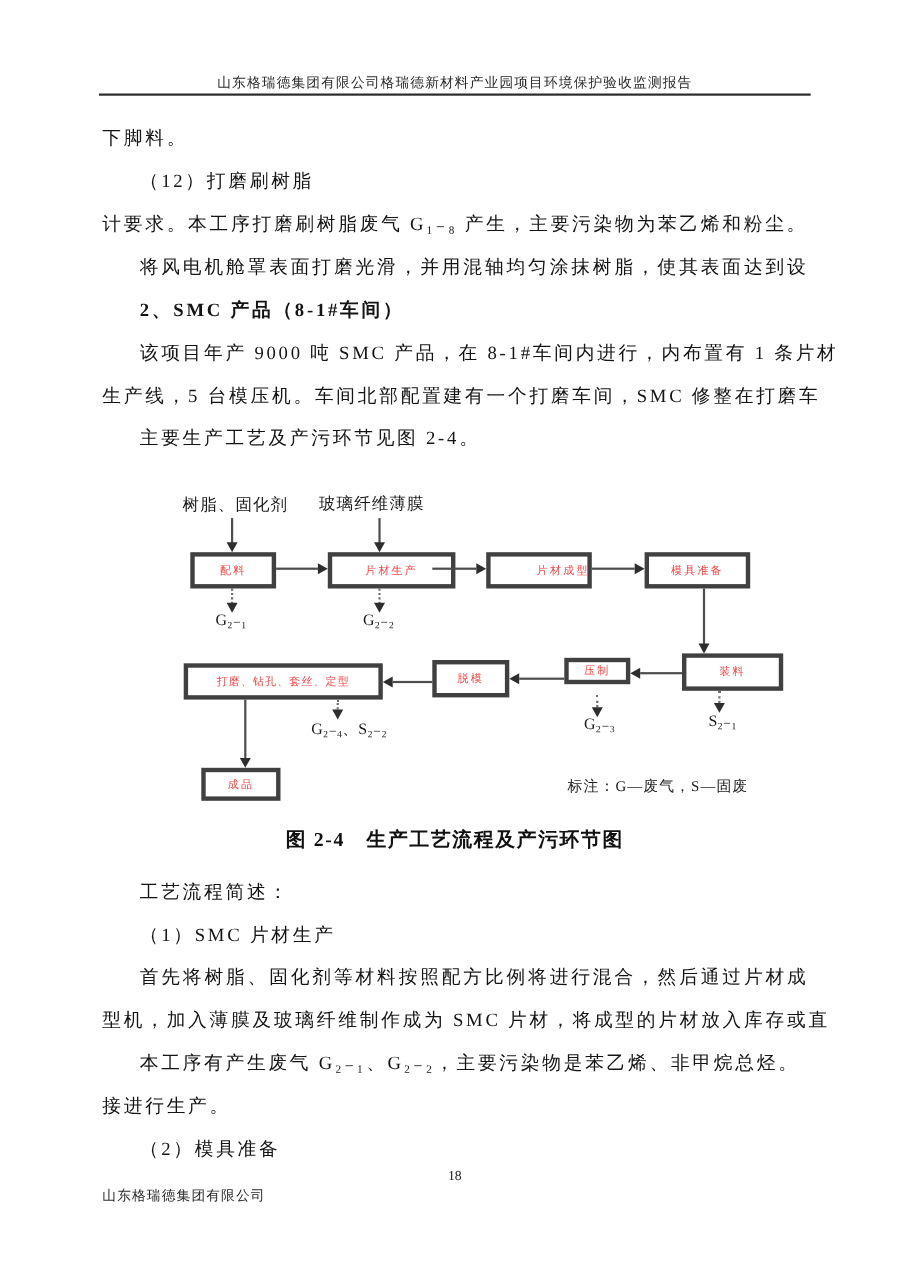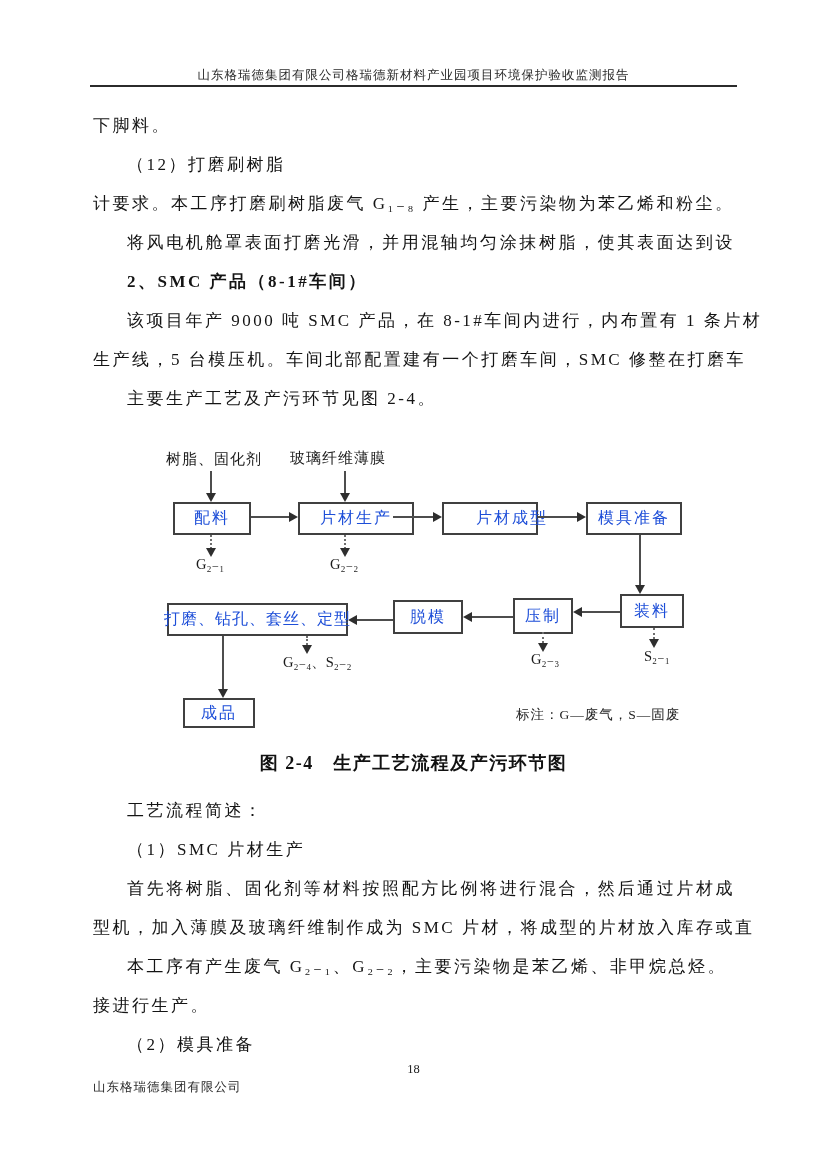--- a/index.html
+++ b/index.html
@@ -15,23 +15,23 @@
   .flow .ln{white-space:nowrap;}
   .ind{text-indent:34px;}
   .fill{white-space:normal;text-align:justify;text-align-last:justify;text-justify:inter-character;}
   .bold{font-weight:bold;}
   .p1{top:106px;}
   .p2{top:791px;}
   
   .caption{position:absolute;top:751px;left:45px;width:737px;text-align:center;
            font-size:18px;font-weight:bold;letter-spacing:1.5px;color:#111;}
   
-  .fbox{position:absolute;border:2px solid #404040;background:#fff;display:flex;
-        align-items:center;justify-content:center;font-size:16px;letter-spacing:2px;
-        color:#1d4ed8;box-sizing:border-box;white-space:nowrap;}
+  .fbox{position:absolute;border:4px solid #404040;background:#fff;display:flex;
+        align-items:center;justify-content:center;font-size:10px;letter-spacing:2px;
+        color:#ef4444;box-sizing:border-box;white-space:nowrap;}
   .flabel{position:absolute;font-size:15px;letter-spacing:1px;color:#1a1a1a;white-space:nowrap;}
   .emis{position:absolute;font-size:14.5px;color:#1a1a1a;white-space:nowrap;letter-spacing:0;}
   .hline{position:absolute;height:2px;background:#4d4d4d;}
   .vline{position:absolute;width:2px;background:#4d4d4d;}
   .vdash{position:absolute;width:0;border-left:2px dotted #6e6e6e;}
   .ah-r{position:absolute;width:0;height:0;border-top:5px solid transparent;
         border-bottom:5px solid transparent;border-left:9px solid #2e2e2e;}
   .ah-l{position:absolute;width:0;height:0;border-top:5px solid transparent;
         border-bottom:5px solid transparent;border-right:9px solid #2e2e2e;}
   .ah-d{position:absolute;width:0;height:0;border-left:5px solid transparent;
@@ -86,22 +86,22 @@
     <div class="vdash" style="left:210px;top:535px;height:14px;"></div>
     <div class="ah-d" style="left:206px;top:548px;"></div>
     <div class="emis" style="left:196px;top:556px;">G₂₋₁</div>
     <div class="vdash" style="left:344px;top:535px;height:14px;"></div>
     <div class="ah-d" style="left:340px;top:548px;"></div>
     <div class="emis" style="left:330px;top:556px;">G₂₋₂</div>
 
     <div class="vline" style="left:639px;top:535px;height:51px;"></div>
     <div class="ah-d" style="left:635px;top:585px;"></div>
 
-    <div class="fbox" style="left:620px;top:594px;width:64px;height:34px;">装料</div>
-    <div class="fbox" style="left:513px;top:598px;width:60px;height:36px;">压制</div>
+    <div class="fbox" style="left:620px;top:594px;width:92px;height:34px;">装料</div>
+    <div class="fbox" style="left:513px;top:598px;width:60px;height:24px;">压制</div>
     <div class="fbox" style="left:393px;top:600px;width:70px;height:34px;">脱模</div>
     <div class="fbox" style="left:167px;top:603px;width:181px;height:33px;letter-spacing:1px;">打磨、钻孔、套丝、定型</div>
 
     <div class="hline" style="left:582px;top:611px;width:38px;"></div>
     <div class="ah-l" style="left:573px;top:607px;"></div>
     <div class="hline" style="left:472px;top:616px;width:41px;"></div>
     <div class="ah-l" style="left:463px;top:612px;"></div>
     <div class="hline" style="left:357px;top:619px;width:36px;"></div>
     <div class="ah-l" style="left:348px;top:615px;"></div>
 

